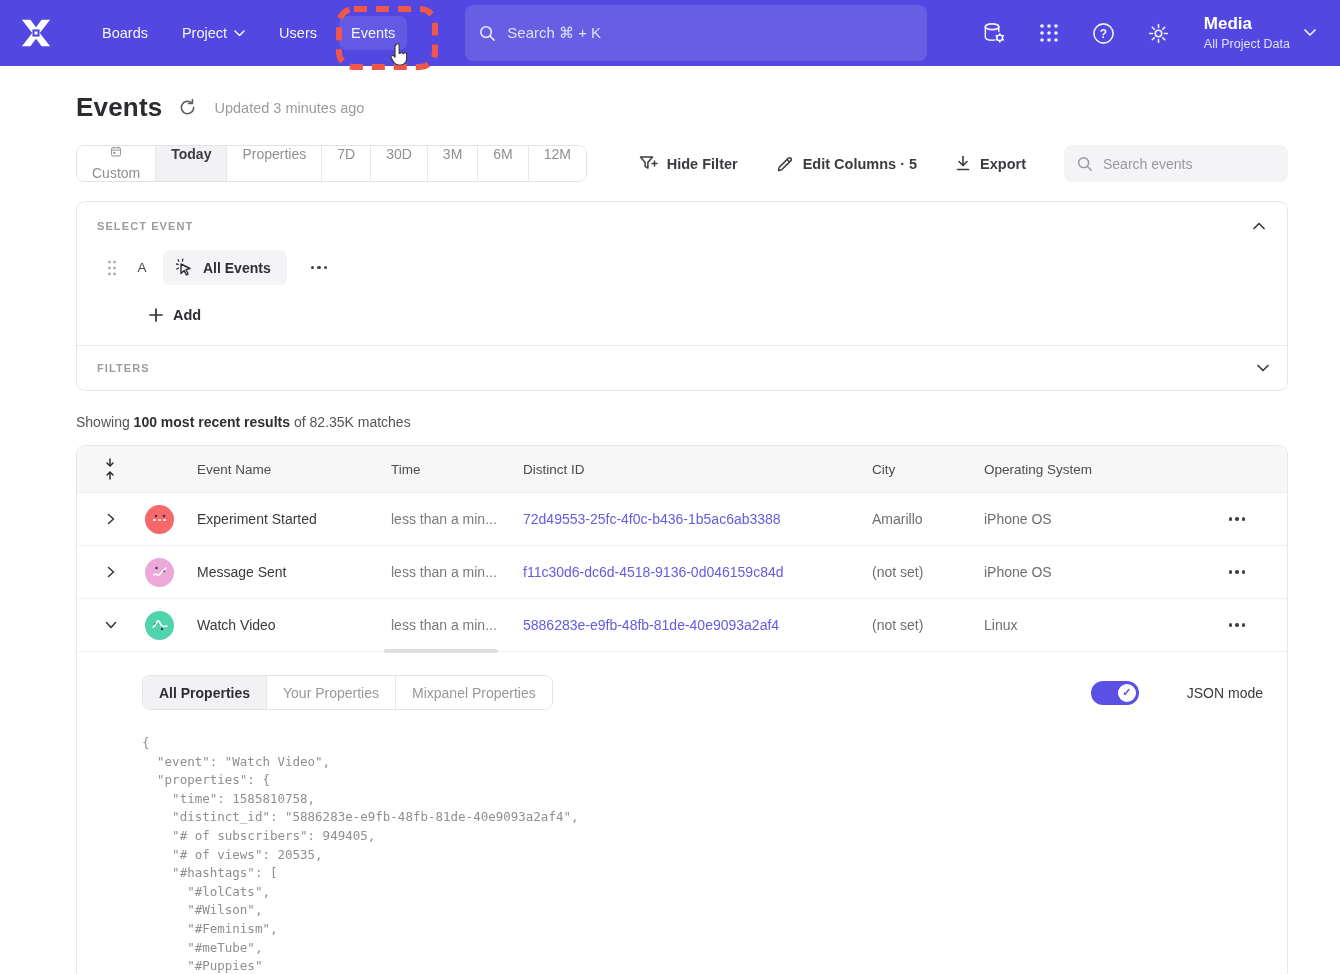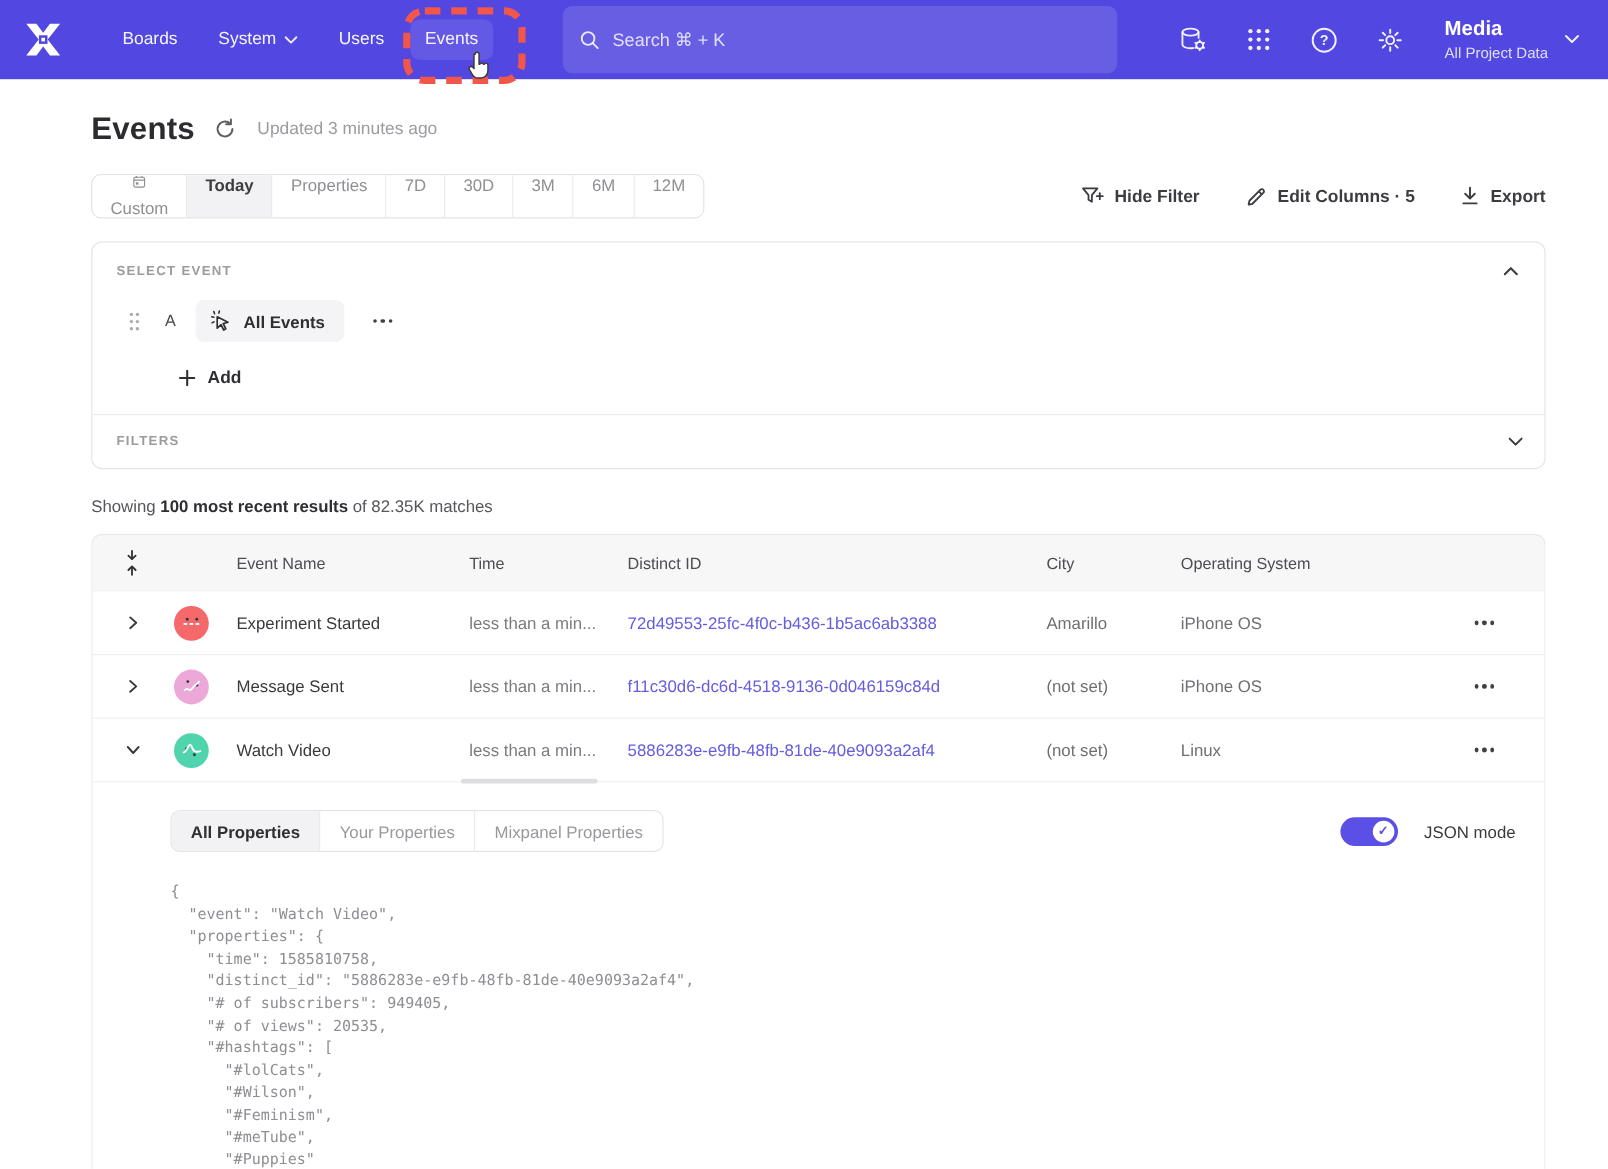--- a/index.html
+++ b/index.html
@@ -81,38 +81,38 @@
   
   .detail { padding:22px 24px 0 65px; }
   .detail-top { display:flex; align-items:center; justify-content:space-between; }
   .tab-group { display:flex; border:1px solid #e4e4e7; border-radius:8px; overflow:hidden; height:35px; }
   .tab { display:flex; align-items:center; padding:0 16px; font-size:14px; color:#98989d; border-right:1px solid #e7e7ea; cursor:pointer; background:#fff; }
   .tab:last-child { border-right:none; }
   .tab.active { background:#f2f2f4; color:#2e2e33; font-weight:700; }
   .json-toggle-wrap { display:flex; align-items:center; gap:22px; }
   .toggle { width:48px; height:24px; border-radius:12px; background:#5b50e6; position:relative; cursor:pointer; }
   .toggle .knob { position:absolute; right:3px; top:3px; width:18px; height:18px; border-radius:50%; background:#fff; display:flex; align-items:center; justify-content:center; color:#5b50e6; font-size:11px; font-weight:700; }
-  .toggle-label { font-size:14px; font-weight:500; color:#3a3a3e; }
+  .toggle-label { font-size:14px; font-weight:500; color:#3a3a3e;margin-left:26px; }
   .json-pre { margin-top:24px; font-family:"DejaVu Sans Mono", monospace; font-size:12.5px; line-height:18.6px; color:#8e8e93; white-space:pre; }
 </style>
 </head>
 <body>
 
 <div class="nav">
   <svg class="nav-logo" viewBox="0 0 34 30">
     <path fill="#fff" d="M2 1h9l6 8 6-8h9L21 15l11 14h-9l-6-8-6 8H2l11-14z"></path>
     <rect x="13.2" y="11.2" width="7.6" height="7.6" fill="#5247e1"></rect>
     <rect x="15.4" y="13.4" width="3.2" height="3.2" fill="#fff"></rect>
   </svg>
   <div class="nav-items">
     <div class="nav-item">
         <span>Boards</span>
       </div>
     <div class="nav-item">
-      <span>System</span>
+      <span>Project</span>
       <svg width="11" height="7" viewBox="0 0 11 7">
           <polyline points="1,1 5.5,5.5 10,1" fill="none" stroke="#fff" stroke-width="1.6" stroke-linecap="round" stroke-linejoin="round"></polyline>
         </svg>
     </div>
     <div class="nav-item">
         <span>Users</span>
       </div>
     <div class="nav-item active">
         <span>Events</span>
       </div>
@@ -242,20 +242,27 @@
         <span>Edit Columns · 5</span>
       </div>
       <div class="action-btn">
         <svg width="16" height="17" viewBox="0 0 16 17" fill="none" stroke="#3b3b40" stroke-width="1.6" stroke-linecap="round" stroke-linejoin="round">
             <line x1="8" y1="1.5" x2="8" y2="10"></line>
             <polyline points="4,6.5 8,10.5 12,6.5"></polyline>
             <line x1="2.5" y1="14.5" x2="13.5" y2="14.5"></line>
           </svg>
         <span>Export</span>
       </div>
+      <div class="events-search">
+        <svg width="16" height="16" viewBox="0 0 18 18">
+            <circle cx="7.5" cy="7.5" r="5.6" fill="none" stroke="#98989d" stroke-width="1.6"></circle>
+            <line x1="11.8" y1="11.8" x2="16" y2="16" stroke="#98989d" stroke-width="1.6" stroke-linecap="round"></line>
+          </svg>
+        <span>Search events</span>
+      </div>
     </div>
   </div>
 
   <div class="qb-card">
     <div class="qb-top">
       <div class="section-label">SELECT EVENT</div>
       <span class="collapse-chip">
         <svg width="12" height="8" viewBox="0 0 12 8">
             <polyline points="1,6.5 6,1.5 11,6.5" fill="none" stroke="#3b3b40" stroke-width="1.7" stroke-linecap="round" stroke-linejoin="round"></polyline>
           </svg>

